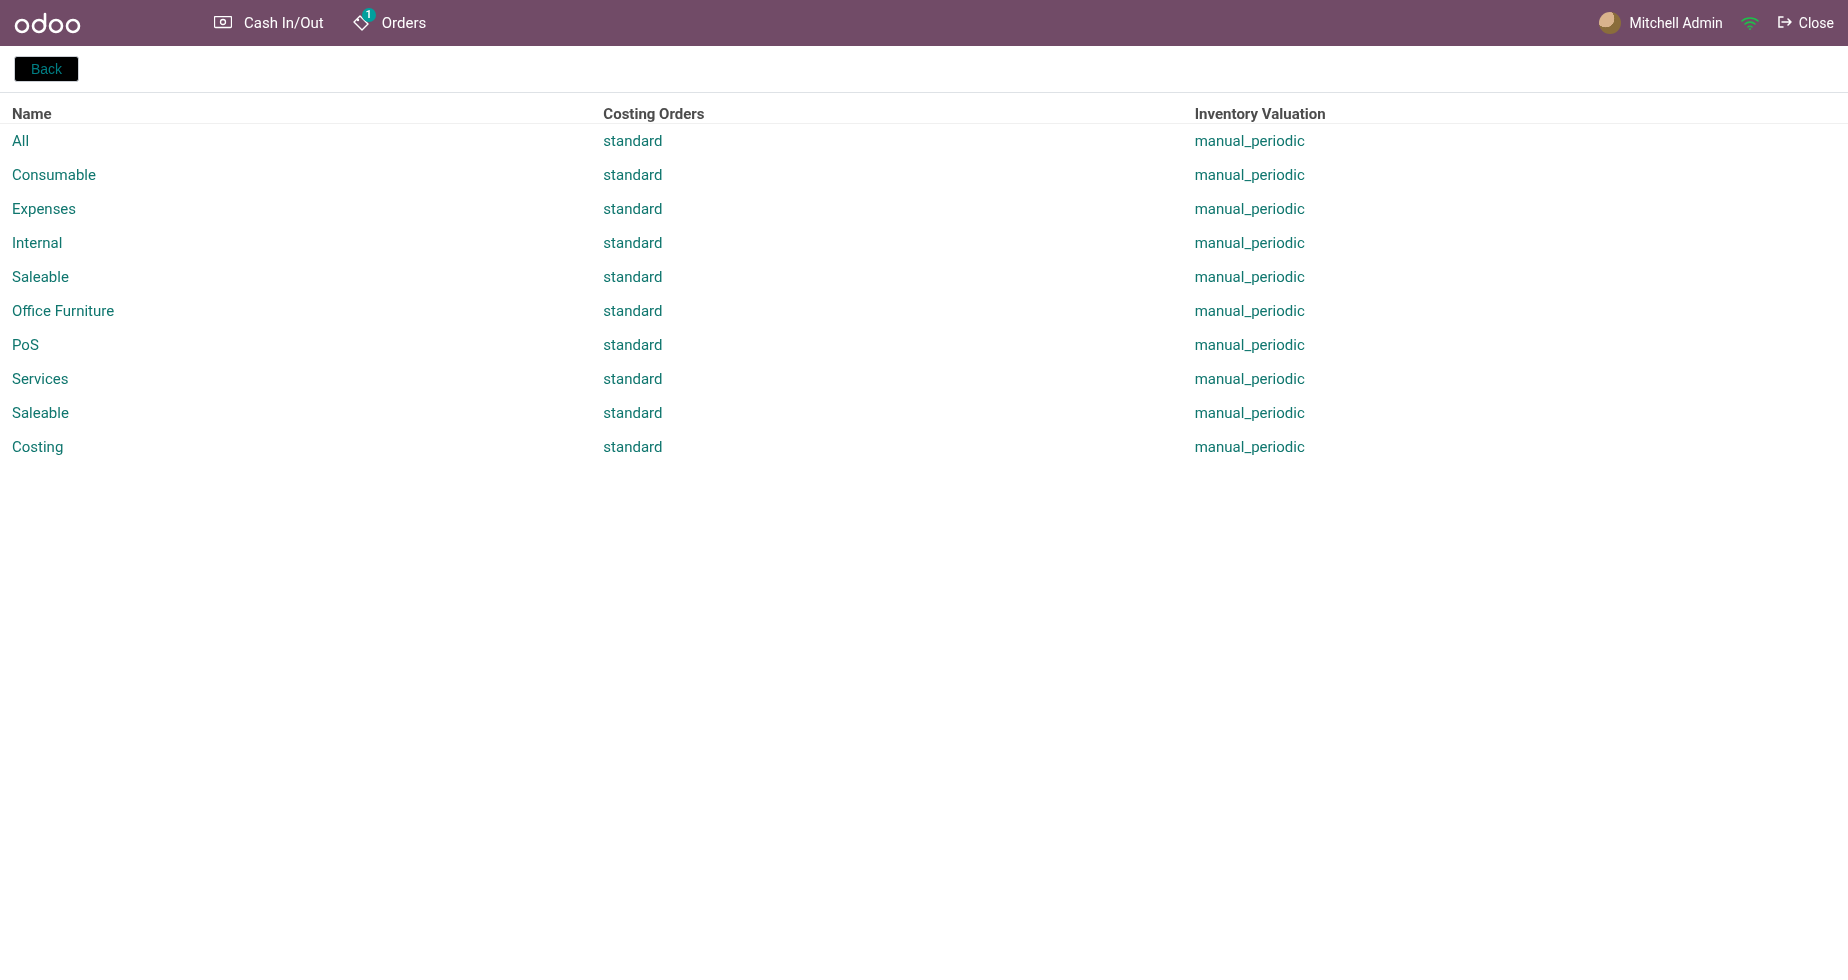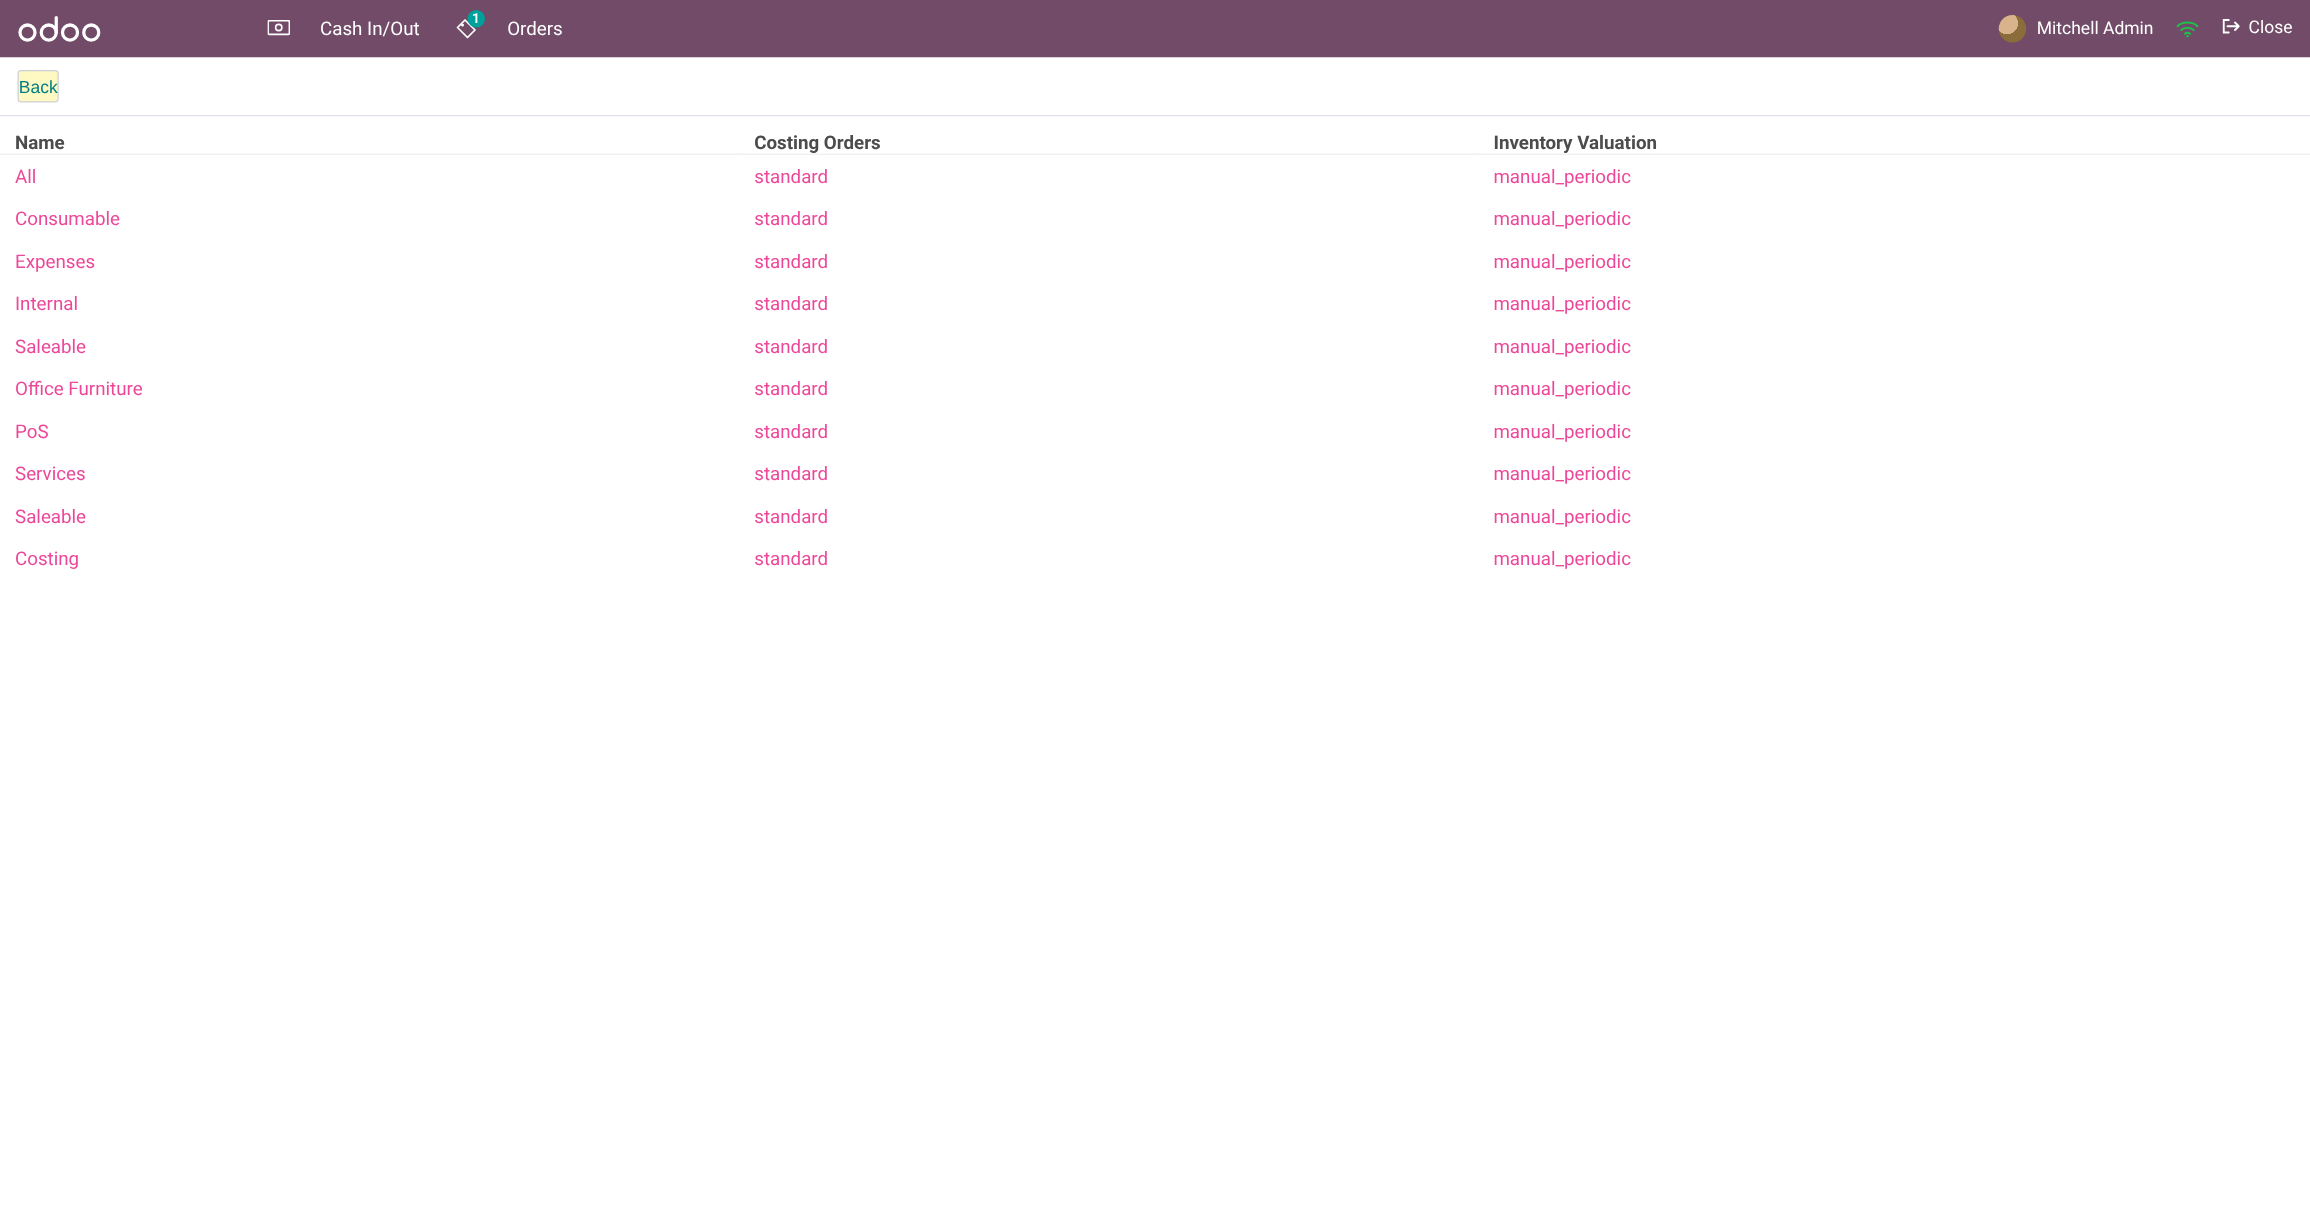--- a/index.html
+++ b/index.html
@@ -18,21 +18,21 @@
   .logo {
     font-weight: 600;
     font-size: 22px;
     letter-spacing: -0.5px;
     margin-right: 130px;
     display: flex;
     align-items: center;
   }
   .logo svg { display:block; }
   .nav-left { display:flex; align-items:center; gap: 28px; }
-  .nav-item { display:flex; align-items:center; gap:24px; cursor:pointer; position:relative;justify-content:space-between; }
+  .nav-item { display:flex; align-items:center; gap:12px; cursor:pointer; position:relative;justify-content:space-between; }
   .nav-item .icon { display:flex; align-items:center; }
   .badge {
     position:absolute;
     top:-6px; left:10px;
     background:#00A09D;
     color:#fff;
     font-size:11px;
     line-height:14px;
     min-width:14px;
     text-align:center;
@@ -48,38 +48,38 @@
   .wifi { color:#1ec04a; display:flex; align-items:center; }
 
   
   .subbar {
     padding: 10px 14px;
     border-bottom: 1px solid #dee2e6;
     background:#fff;
   }
   .back-btn {
     border:1px solid #ccd0d6;
-    background:#fef9c3;
+    background:#000000;
     color:#017e84;
     font-size:14px;
-    padding:4px 0;
+    padding:4px 16px;
     border-radius:3px;
     cursor:pointer;
   }
 
   
   table.list {
     width:100%;
     border-collapse:collapse;
   }
   table.list th, table.list td {
     text-align:left;
     padding: 8px 12px;
     font-size:15px;
-    color:#ec4899;
+    color:#0f766e;
   }
   table.list th {
     font-weight:700;
     color:#4c4c4c;
     border-bottom:1px solid #f0f0f0;
     padding-top:12px;
     padding-bottom:0;
   }
   table.list tbody tr td {
     padding-top:8px;

